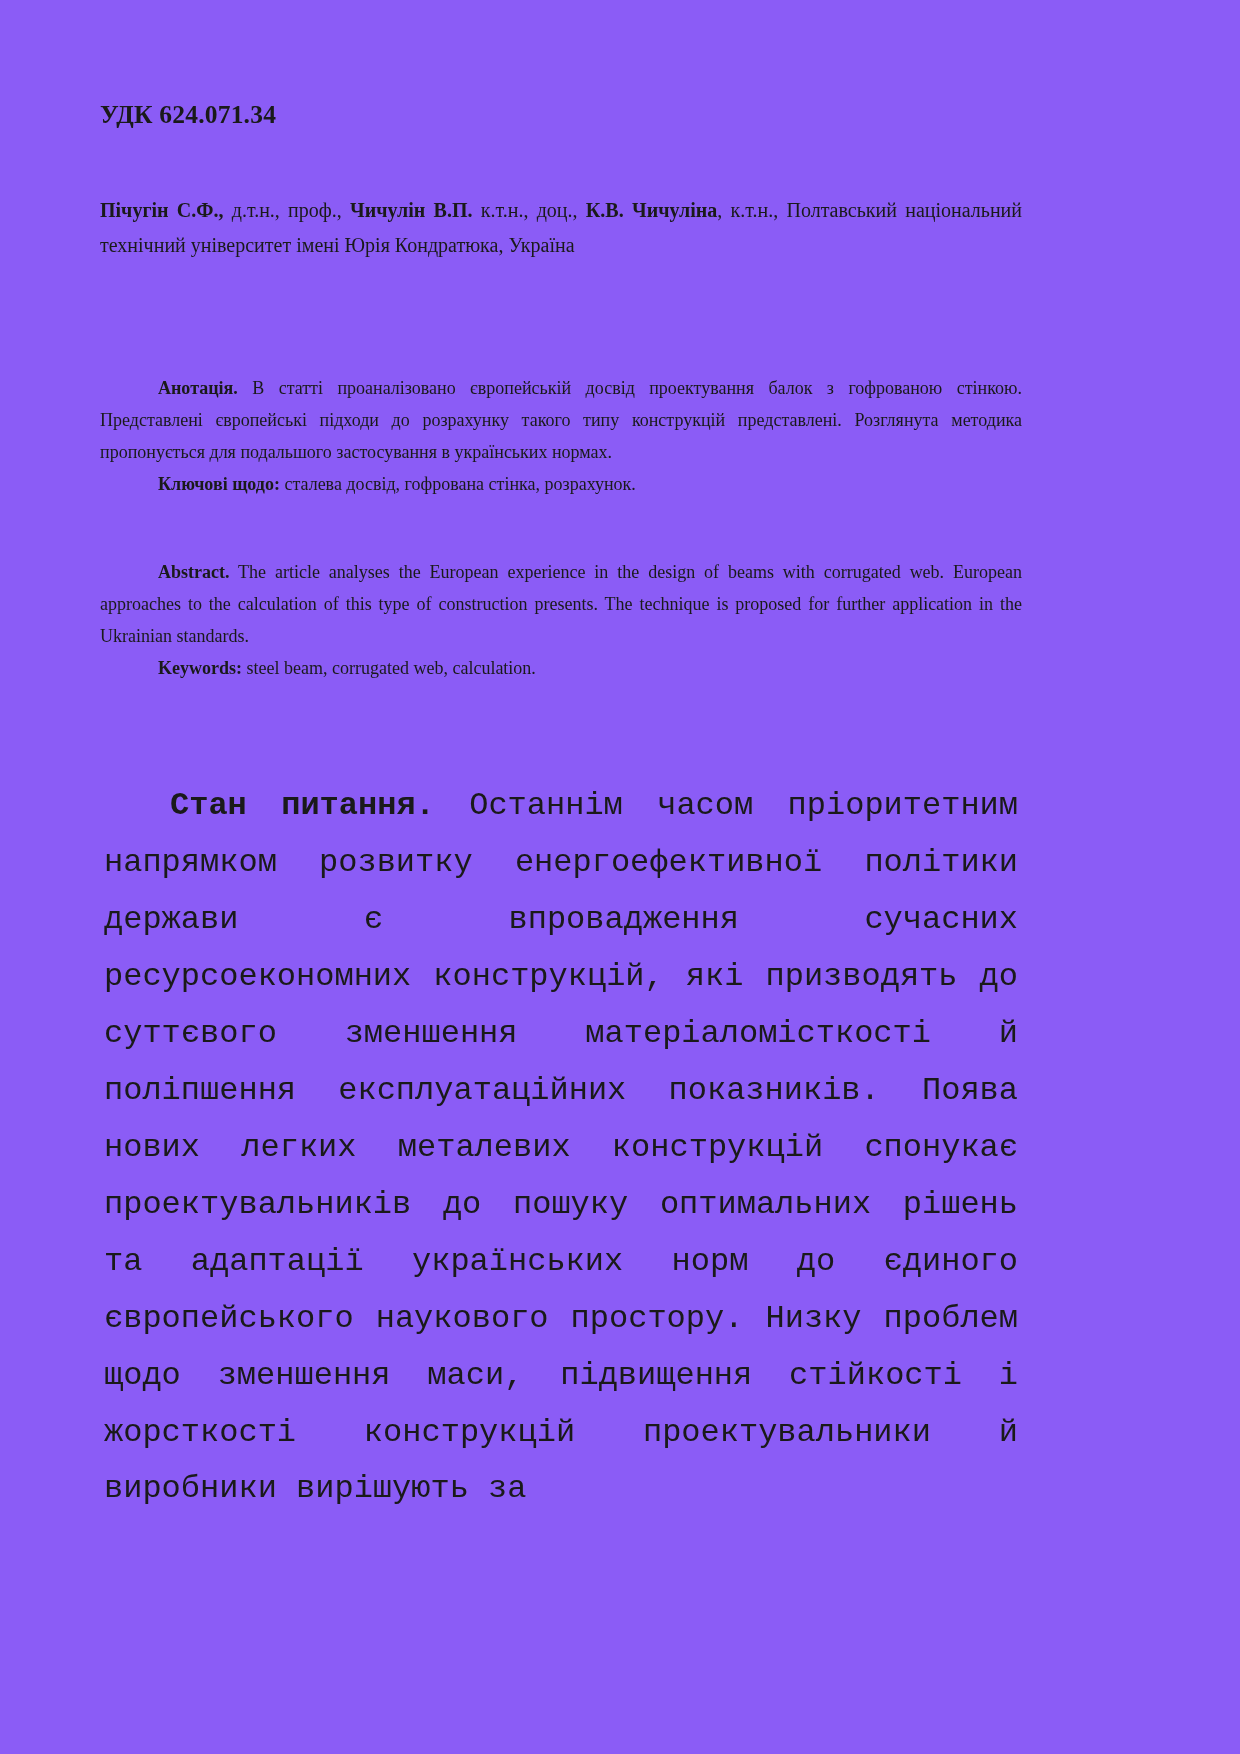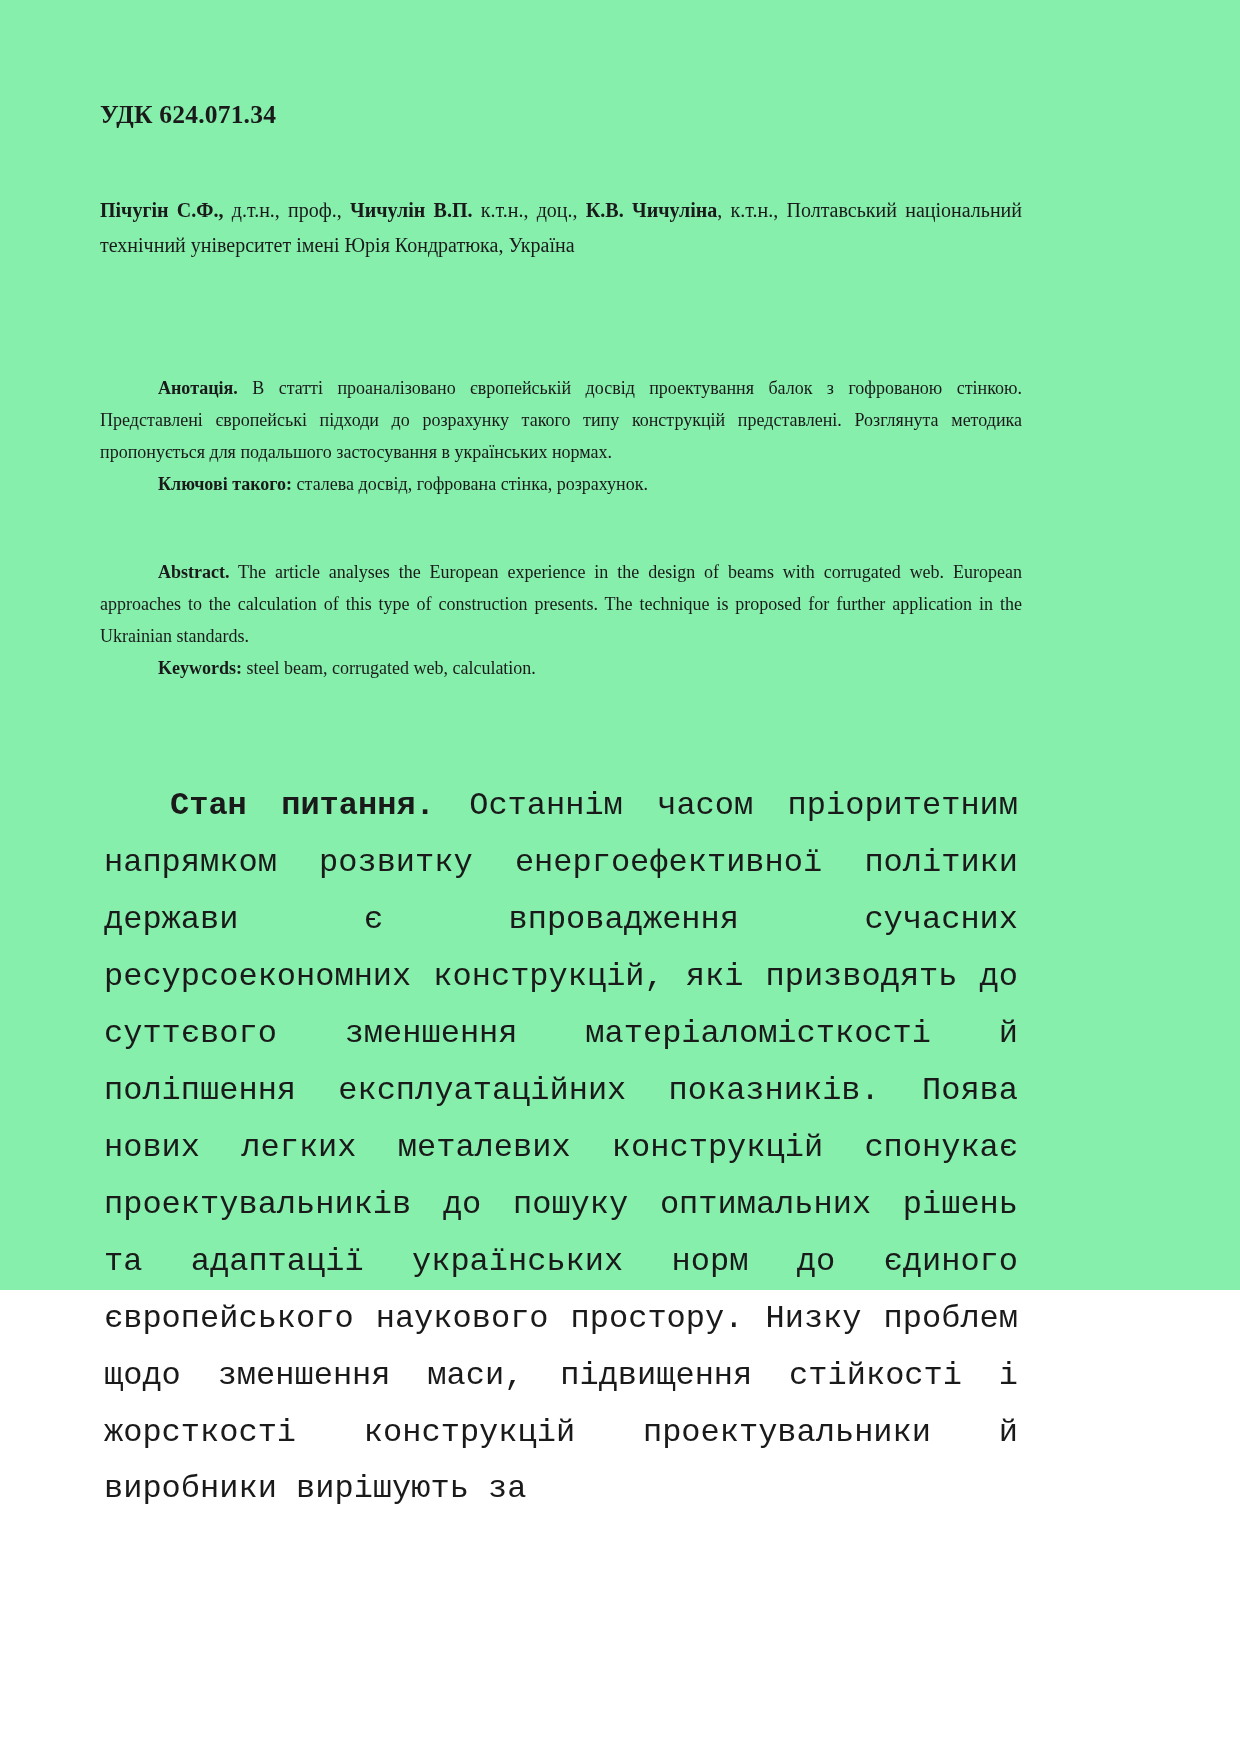--- a/index.html
+++ b/index.html
@@ -10,24 +10,24 @@
   body {
     width: 1240px;
     height: 1754px;
     font-family: "Liberation Serif", "DejaVu Serif", serif;
     color: #1a1a1a;
     -webkit-font-smoothing: antialiased;
   }
   .page {
     position: relative;
     width: 1240px;
-    height: 1290px;
+    height: 1754px;
     box-sizing: border-box;
     padding: 100px 81px 0 100px;
-    background: #86efac;
+    background: #8b5cf6;
   }
   .content {
     width: 922px;
   }
 
   
   .udc {
     font-size: 25.5px;
     font-weight: bold;
     letter-spacing: 0.2px;
@@ -97,21 +97,21 @@
       <span>Україна</span>
     </div>
 
     <div class="gap-lg"></div>
 
     <p class="para">
       <b>Анотація.</b><span> В статті проаналізовано європейській досвід проектування балок з гофрованою стінкою. Представлені європейські підходи до розрахунку такого типу конструкцій представлені. Розглянута методика пропонується для подальшого застосування в українських нормах.</span>
     </p>
 
     <p class="para kw">
-      <b>Ключові такого:</b><span> сталева досвід, гофрована стінка, розрахунок.</span>
+      <b>Ключові щодо:</b><span> сталева досвід, гофрована стінка, розрахунок.</span>
     </p>
 
     <div class="gap-lg"></div>
 
     <p class="para">
       <b>Abstract.</b><span> The article analyses the European experience in the design of beams with corrugated web. European approaches to the calculation of this type of construction presents. The technique is proposed for further application in the Ukrainian standards.</span>
     </p>
 
     <p class="para kw">
       <b>Keywords:</b><span> steel beam, corrugated web, calculation.</span>

